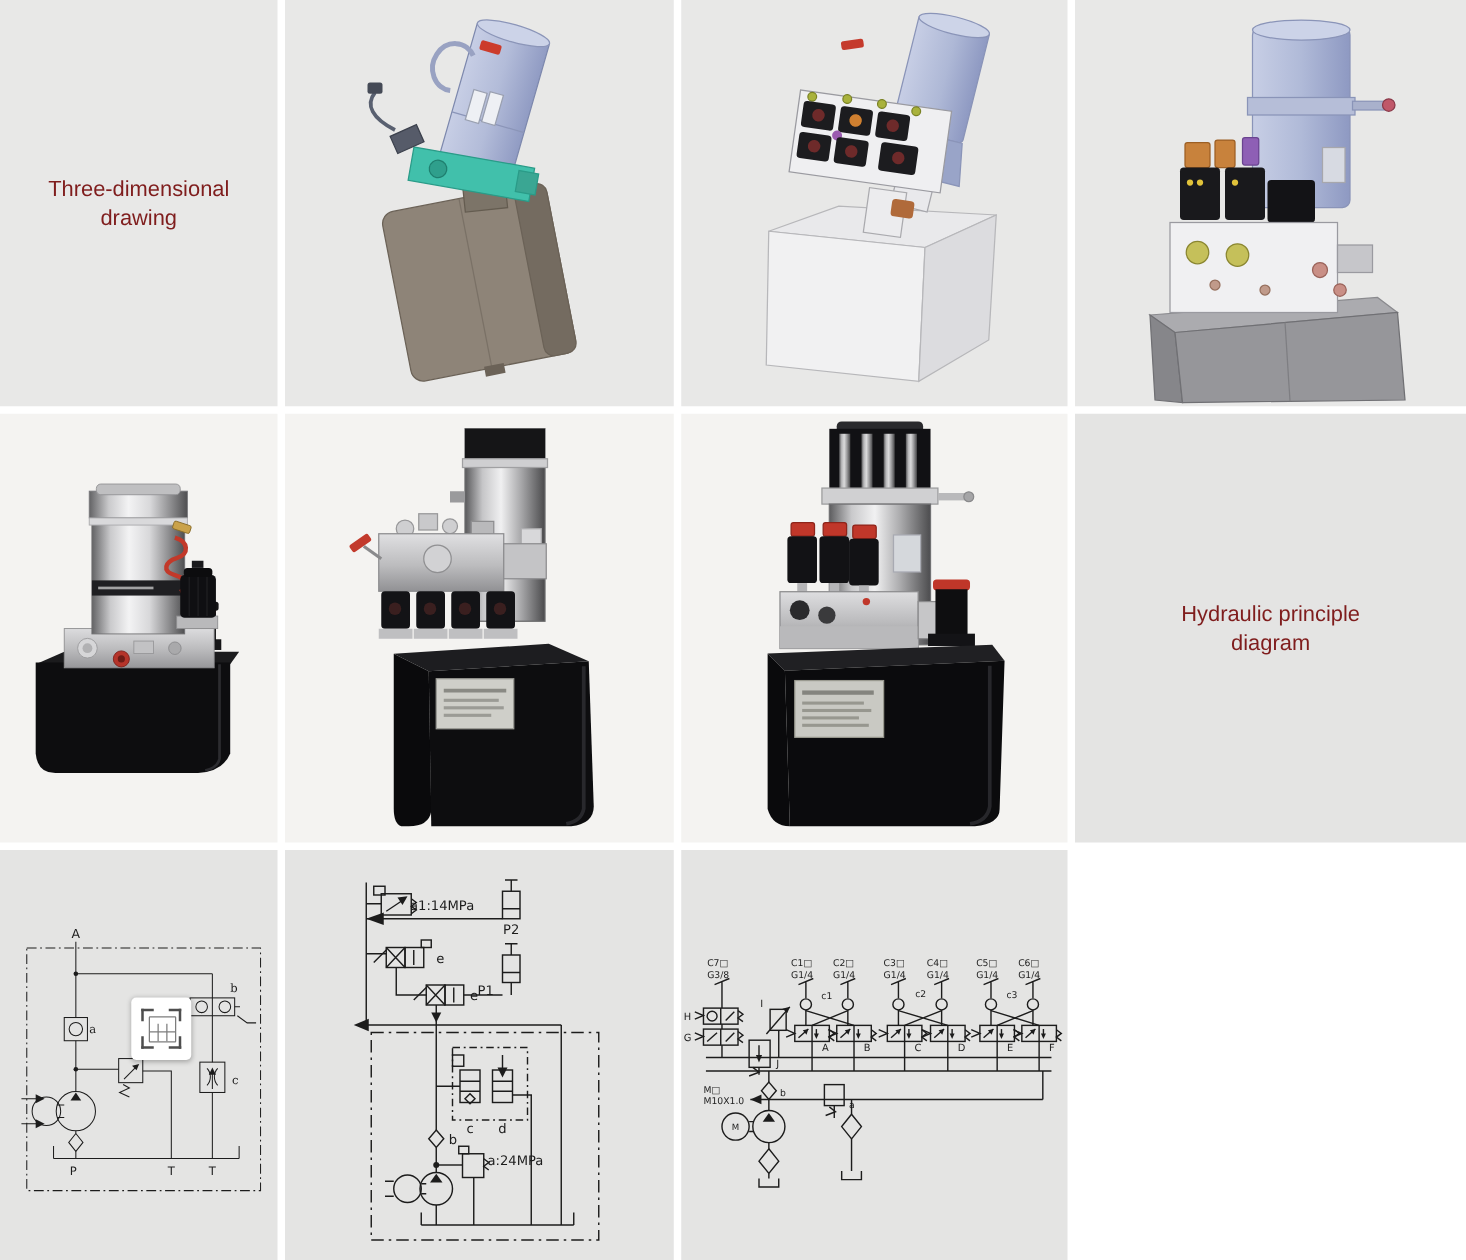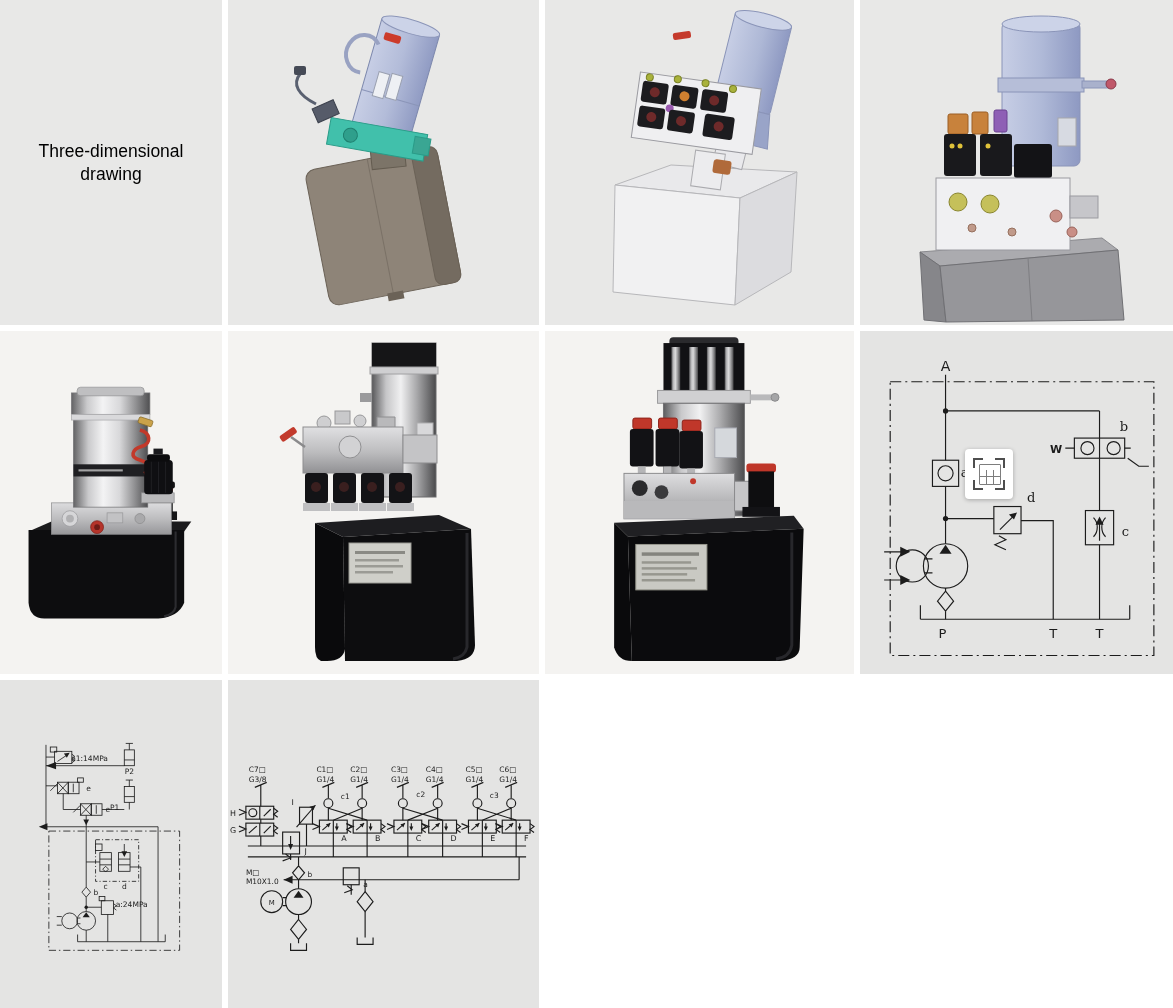--- a/index.html
+++ b/index.html
@@ -5,21 +5,21 @@
   html,body{margin:0;padding:0;background:#ffffff;}
   .page{position:relative;width:1173px;height:1008px;background:#ffffff;
     display:grid;grid-template-columns:222px 311px 309px 313px;
     grid-template-rows:325px 343px 328px;gap:6px;
     font-family:"Liberation Sans",sans-serif;}
   .cell{position:relative;overflow:hidden;}
   .r1{background:#e8e8e7;}
   .r2{background:#f4f3f1;}
   .r3{background:#e4e4e3;}
   .label-cell{display:flex;align-items:center;justify-content:center;text-align:center;}
-  .label-txt{max-width:190px;font-size:17.5px;line-height:1.28;color:#000000;}
+  .label-txt{max-width:190px;font-size:17.5px;line-height:1.28;color:#7f1d1d;}
   .cell svg{position:absolute;left:0;top:0;width:100%;height:100%;display:block;}
   .dg{stroke:#1c1c1c;stroke-width:1.15;fill:none;}
   .dg .f{fill:#1c1c1c;stroke:none;}
   .dt{font-family:"DejaVu Sans",sans-serif;fill:#1c1c1c;stroke:none;}
   .ds{font-family:"DejaVu Serif",serif;fill:#1c1c1c;stroke:none;}
   
   .capture-icon{position:absolute;left:105px;top:118px;width:48px;height:50px;
     background:#ffffff;border-radius:4px;box-shadow:0 1px 4px rgba(0,0,0,.28);}
   .cb{position:absolute;width:8px;height:8px;border:2.2px solid #4e4e4e;}
   .cb.tl{left:8px;top:9px;border-right:none;border-bottom:none;}
@@ -362,20 +362,23 @@
         <rect x="92" y="214" width="72" height="46" fill="#c9c9c3" stroke="#99998f"></rect>
         <rect x="98" y="222" width="58" height="3.5" fill="#84847e"></rect>
         <rect x="98" y="231" width="50" height="2.5" fill="#97978f"></rect>
         <rect x="98" y="237" width="56" height="2.5" fill="#97978f"></rect>
         <rect x="98" y="243" width="46" height="2.5" fill="#97978f"></rect>
         <rect x="98" y="249" width="54" height="2.5" fill="#97978f"></rect>
       </g>
     </svg>
   </div>
 
+  <div class="cell r3 label-cell">
+    <div class="label-txt">Hydraulic principle diagram</div>
+  </div>
 
   <div class="cell r3">
     <svg viewBox="0 0 311 328">
       <g class="dg">
         <rect x="30" y="44" width="262" height="272" stroke-dasharray="11 4 2 4"></rect>
         <path d="M85,37 V122 M85,148 V205"></path>
         <circle class="f" cx="85" cy="73" r="2.6"></circle>
         <path d="M85,73 H238 M238,73 V100"></path>
         <rect x="213" y="100" width="50" height="20"></rect>
         <line x1="238" y1="100" x2="238" y2="120"></line>

